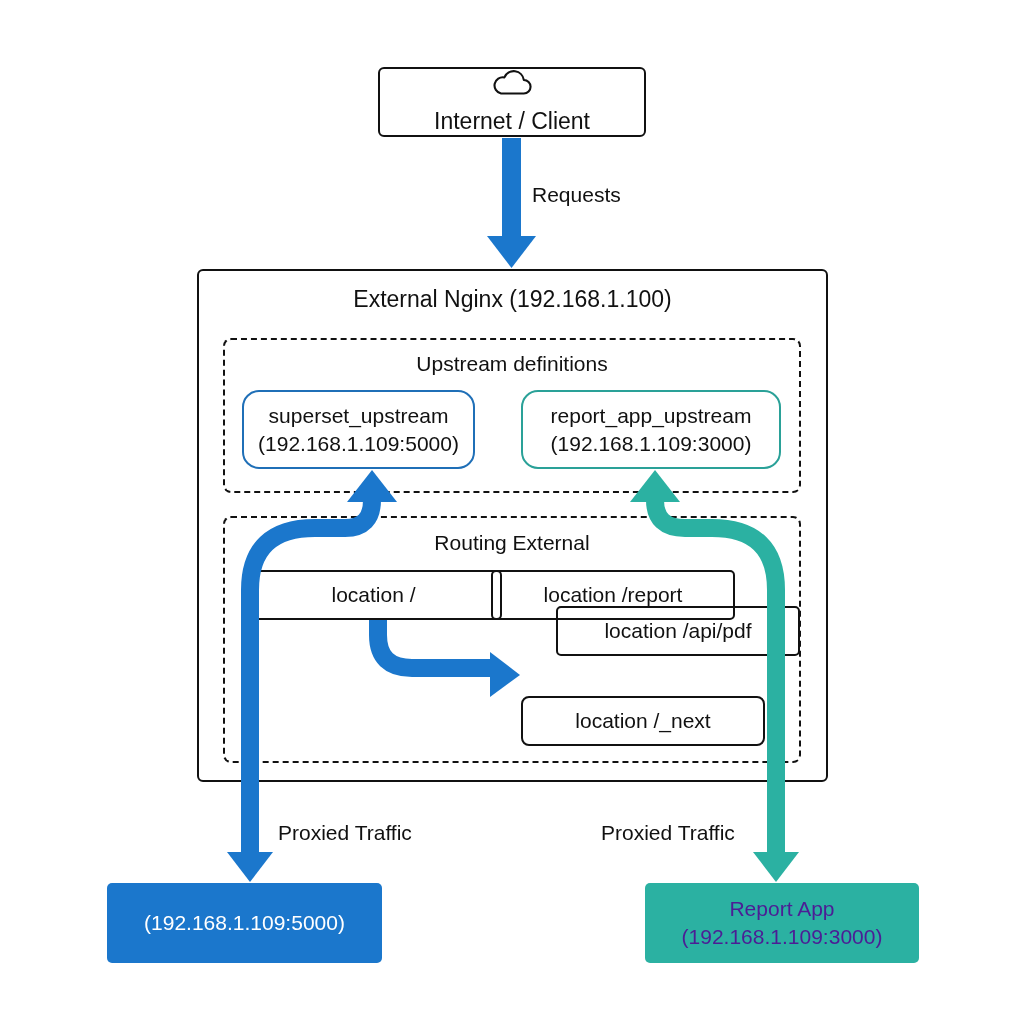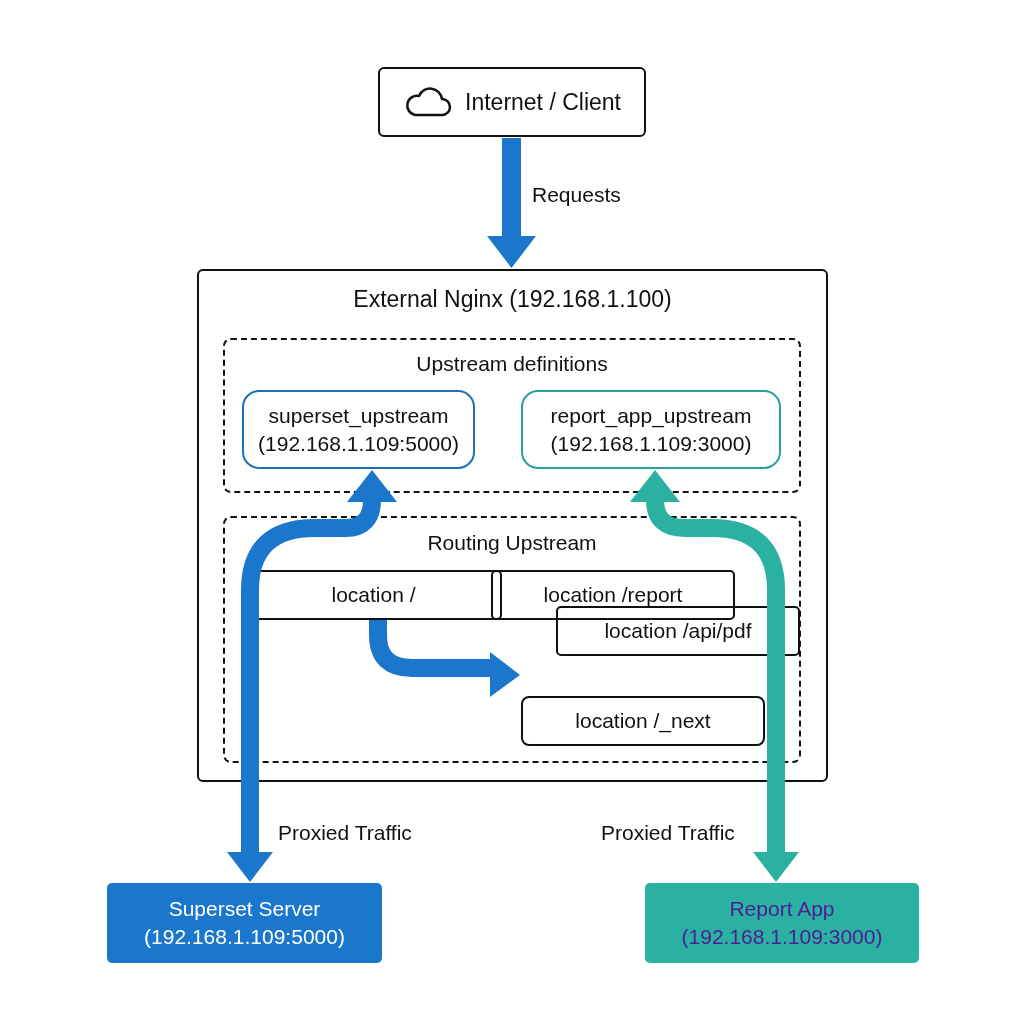--- a/index.html
+++ b/index.html
@@ -1,21 +1,21 @@
 <!DOCTYPE html>
 <html><head>
 <meta charset="utf-8">
 <style>
   html, body { margin: 0; padding: 0; background: #ffffff; }
   body { width: 1024px; height: 1024px; position: relative; overflow: hidden;
          font-family: "Liberation Sans", "DejaVu Sans", sans-serif; color: #111; }
   .box { position: absolute; box-sizing: border-box; display: flex; flex-direction: column;
          align-items: center; justify-content: center; text-align: center; }
   .client { left: 378px; top: 67px; width: 268px; height: 70px; border: 2.5px solid #111;
-            border-radius: 6px; flex-direction: row; gap: 12px; font-size: 23px; }
+            border-radius: 6px; flex-direction: column; gap: 12px; font-size: 23px; }
   .nginx { left: 197px; top: 269px; width: 631px; height: 513px; border: 2.5px solid #111; border-radius: 6px; }
   .dashed { position: absolute; box-sizing: border-box; border: 2.5px dashed #111; border-radius: 8px; }
   .upstreams { left: 223px; top: 338px; width: 578px; height: 155px; }
   .routing { left: 223px; top: 516px; width: 578px; height: 247px; }
   .label { position: absolute; font-size: 21px; white-space: nowrap; }
   .up { top: 390px; height: 79px; width: 233px; border-radius: 17px; border: 2.5px solid; font-size: 21px; line-height: 28px; }
   .up-superset { left: 242px; border-color: #1f6fb7; }
   .up-report { left: 521px; border-color: #2aa198; width: 260px; }
   .loc { height: 50px; border: 2.5px solid #111; border-radius: 5px; font-size: 21px; }
   .server { top: 883px; height: 80px; border-radius: 5px; font-size: 21px; line-height: 28px; }
@@ -45,21 +45,21 @@
 <div class="box up up-superset">
   <span>superset_upstream</span>
   <span>(192.168.1.109:5000)</span>
 </div>
 <div class="box up up-report">
   <span>report_app_upstream</span>
   <span>(192.168.1.109:3000)</span>
 </div>
 
 <div class="dashed routing"></div>
-<div class="label" style="left:0; width:1024px; text-align:center; top:531px;">Routing Upstream</div>
+<div class="label" style="left:0; width:1024px; text-align:center; top:531px;">Routing External</div>
 
 <div class="box loc" style="left:245px; top:570px; width:257px;">
   <span>location /</span>
 </div>
 <div class="box loc" style="left:491px; top:570px; width:244px;">
   <span>location /report</span>
 </div>
 <div class="box loc" style="left:521px; top:606px; width:244px;margin-left:35px;">
   <span>location /api/pdf</span>
 </div>
@@ -89,19 +89,18 @@
     <path d="M776 855 L776 590 Q776 528 712 528 L685 528 Q655 528 655 500 L655 492" fill="none" stroke="#2bb1a2" stroke-width="18"></path>
     <polygon points="630,502 680,502 655,470" fill="#2bb1a2"></polygon>
     <polygon points="753,852 799,852 776,882" fill="#2bb1a2"></polygon>
   </g>
 </svg>
 
 <div class="label" style="left:278px; top:821px;">Proxied Traffic</div>
 <div class="label" style="left:601px; top:821px;">Proxied Traffic</div>
 
 <div class="box server server-superset">
-  <span>Superset Server</span>
   <span>(192.168.1.109:5000)</span>
 </div>
 <div class="box server server-report">
   <span>Report App</span>
   <span>(192.168.1.109:3000)</span>
 </div>
 
 </body></html>

